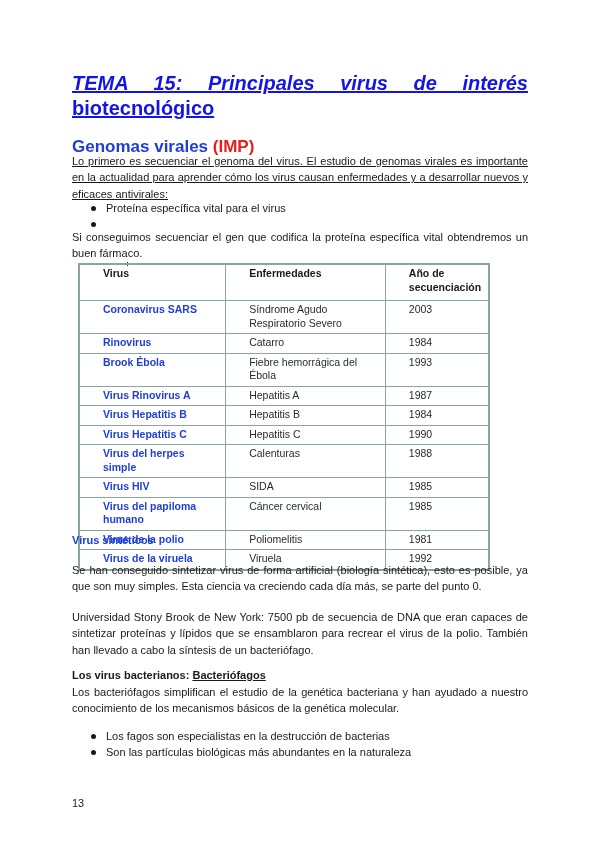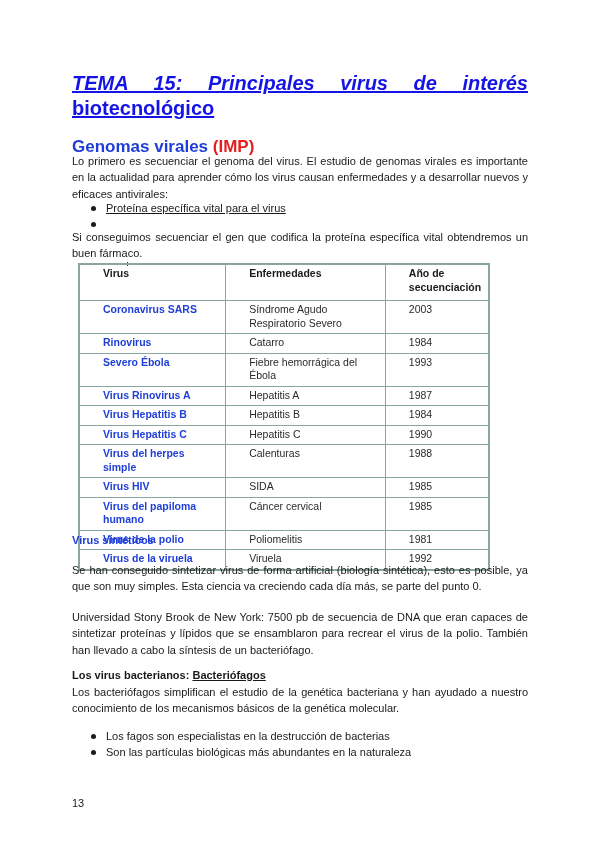--- a/index.html
+++ b/index.html
@@ -63,23 +63,23 @@
 <div class="page">
 
   <h1 class="title">TEMA 15: Principales virus de interés</h1>
   <h1 class="title-line2">biotecnológico</h1>
 
   <h2 class="h2" style="top:137px;">
     <span>Genomas virales</span>
     <span class="imp">(IMP)</span>
   </h2>
 
-  <p class="para" style="top:153px;">Lo primero es secuenciar el genoma del virus. El estudio de genomas virales es importante en la actualidad para aprender cómo los virus causan enfermedades y a desarrollar nuevos y eficaces antivirales:</p>
+  <p class="para" style="top:153px;text-decoration:underline;">Lo primero es secuenciar el genoma del virus. El estudio de genomas virales es importante en la actualidad para aprender cómo los virus causan enfermedades y a desarrollar nuevos y eficaces antivirales:</p>
 
-  <ul class="bullets" style="top:200px;text-decoration:underline;">
+  <ul class="bullets" style="top:200px;">
     <li><span class="dot"></span><span>Proteína específica vital para el virus</span></li>
     <li><span class="dot"></span></li>
   </ul>
 
   <p class="para" style="top:229px;">Si conseguimos secuenciar el gen que codifica la proteína específica vital obtendremos un buen fármaco.</p>
 
   <span class="tick"></span>
 
   <table class="vtable">
     <thead>
@@ -94,21 +94,21 @@
         <td class="vname" style="height:27px;">Coronavirus SARS</td>
         <td>Síndrome Agudo Respiratorio Severo</td>
         <td>2003</td>
       </tr>
       <tr>
         <td class="vname">Rinovirus</td>
         <td>Catarro</td>
         <td>1984</td>
       </tr>
       <tr>
-        <td class="vname">Severo Ébola</td>
+        <td class="vname">Brook Ébola</td>
         <td>Fiebre hemorrágica del Ébola</td>
         <td>1993</td>
       </tr>
       <tr>
         <td class="vname">Virus Rinovirus A</td>
         <td>Hepatitis A</td>
         <td>1987</td>
       </tr>
       <tr>
         <td class="vname">Virus Hepatitis B</td>

